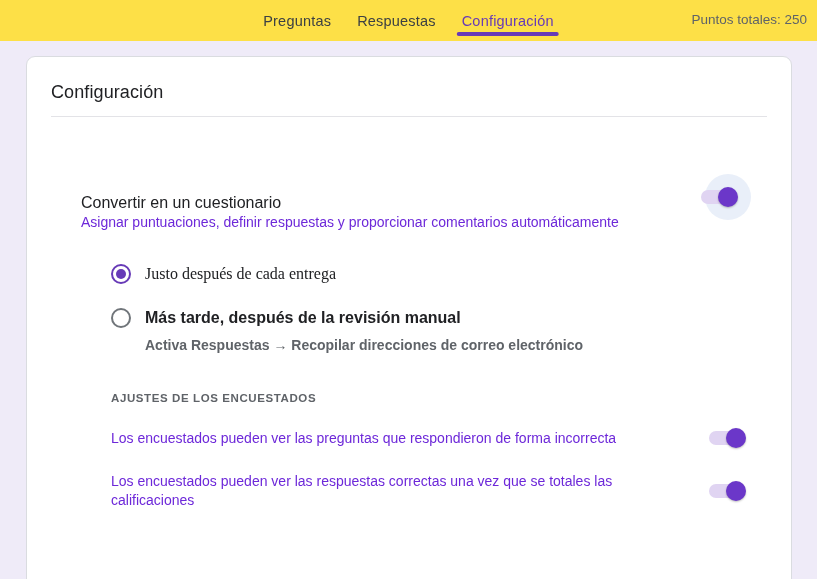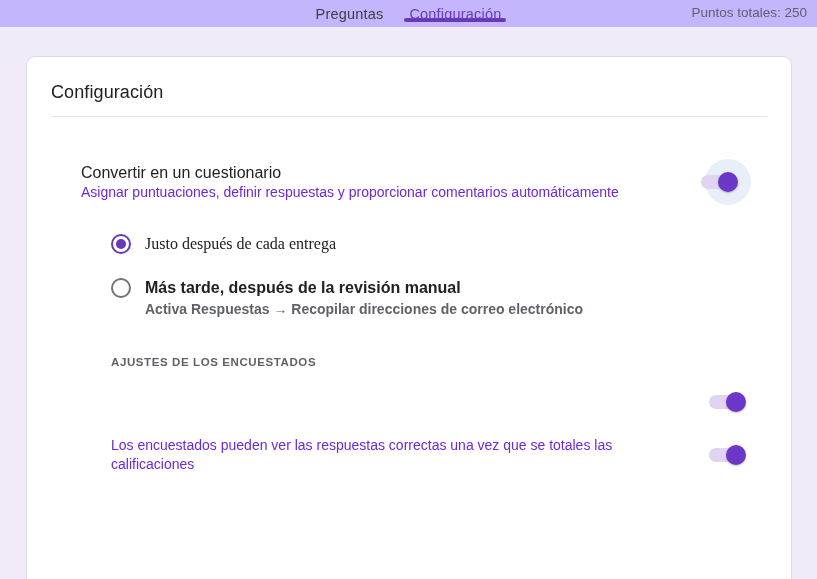--- a/index.html
+++ b/index.html
@@ -7,22 +7,22 @@
   body {
     font-family: "Liberation Sans", sans-serif;
     background: #efebf8;
     color: #202124;
     position: relative;
   }
 
   
   .topbar {
     position: relative;
-    height: 27px;
-    background: #c4b5fd;
+    height: 41px;
+    background: #fde047;
   }
   .tabs {
     position: absolute;
     left: 50%;
     transform: translateX(-50%);
     top: 0;
     height: 100%;
     display: flex;
     gap: 16px;
   }
@@ -75,21 +75,21 @@
   }
   .divider {
     height: 1px;
     background: #e3e3e7;
     margin-top: 13px;
   }
 
   
   .row { display: flex; align-items: center; }
   .row-text { flex: 1 1 auto; min-width: 0; }
-  .row-title { font-size: 16px; line-height: 21px; color: #202124; }
+  .row-title { font-size: 16px; line-height: 21px; color: #202124; margin-top: 30px; }
   .row-desc  { font-size: 14px; line-height: 19px; color: #6d28d9; }
 
   .quiz-row { margin: 45px 0 0 30px; padding-right: 8px; }
   .quiz-row .row-desc { max-width: 620px; }
 
   .section { margin-left: 60px; }
   .section-label {
     margin-top: 38px;
     font-size: 11.5px;
     font-weight: bold;
@@ -110,21 +110,21 @@
   }
   .radio.checked { border-color: #673ab7; }
   .radio.checked::after {
     content: "";
     position: absolute;
     left: 3px; top: 3px; right: 3px; bottom: 3px;
     border-radius: 50%;
     background: #673ab7;
   }
   .radio-label { font-size: 16px; line-height: 20px; color: #202124; }
-  .radio-desc  { font-size: 14px; line-height: 17px; color: #5f6368; margin-top: 3px; }
+  .radio-desc  { font-size: 14px; line-height: 17px; color: #5f6368; margin-top: 9px; }
 
   .setting-row { margin-top: 24px; padding-right: 0; }
   .setting-row .row-desc { max-width: 550px; }
 
   
   .toggle {
     position: relative;
     flex: none;
     width: 37px; height: 20px;
     margin-right: 21px;
@@ -156,20 +156,21 @@
     box-shadow: 0 1px 2px rgba(0,0,0,.25);
     z-index: 2;
   }
 </style>
 </head>
 <body>
 
 <header class="topbar">
   <nav class="tabs">
     <div class="tab">Preguntas</div>
+    <div class="tab">Respuestas</div>
     <div class="tab active">Configuración</div>
   </nav>
   <div class="points">Puntos totales: 250</div>
 </header>
 
 <main>
   <section class="card">
 
     <h1 class="card-title">Configuración</h1>
     <div class="divider"></div>
@@ -200,20 +201,21 @@
           <div class="radio-desc">Activa Respuestas → Recopilar direcciones de correo electrónico</div>
         </div>
       </div>
     </div>
 
     <div class="section">
       <div class="section-label">AJUSTES DE LOS ENCUESTADOS</div>
 
       <div class="row setting-row">
         <div class="row-text">
+          <div class="row-desc">Los encuestados pueden ver las preguntas que respondieron de forma incorrecta</div>
         </div>
         <div class="toggle">
           <span class="track"></span>
           <span class="thumb"></span>
         </div>
       </div>
 
       <div class="row setting-row">
         <div class="row-text">
           <div class="row-desc">Los encuestados pueden ver las respuestas correctas una vez que se totales las calificaciones</div>

